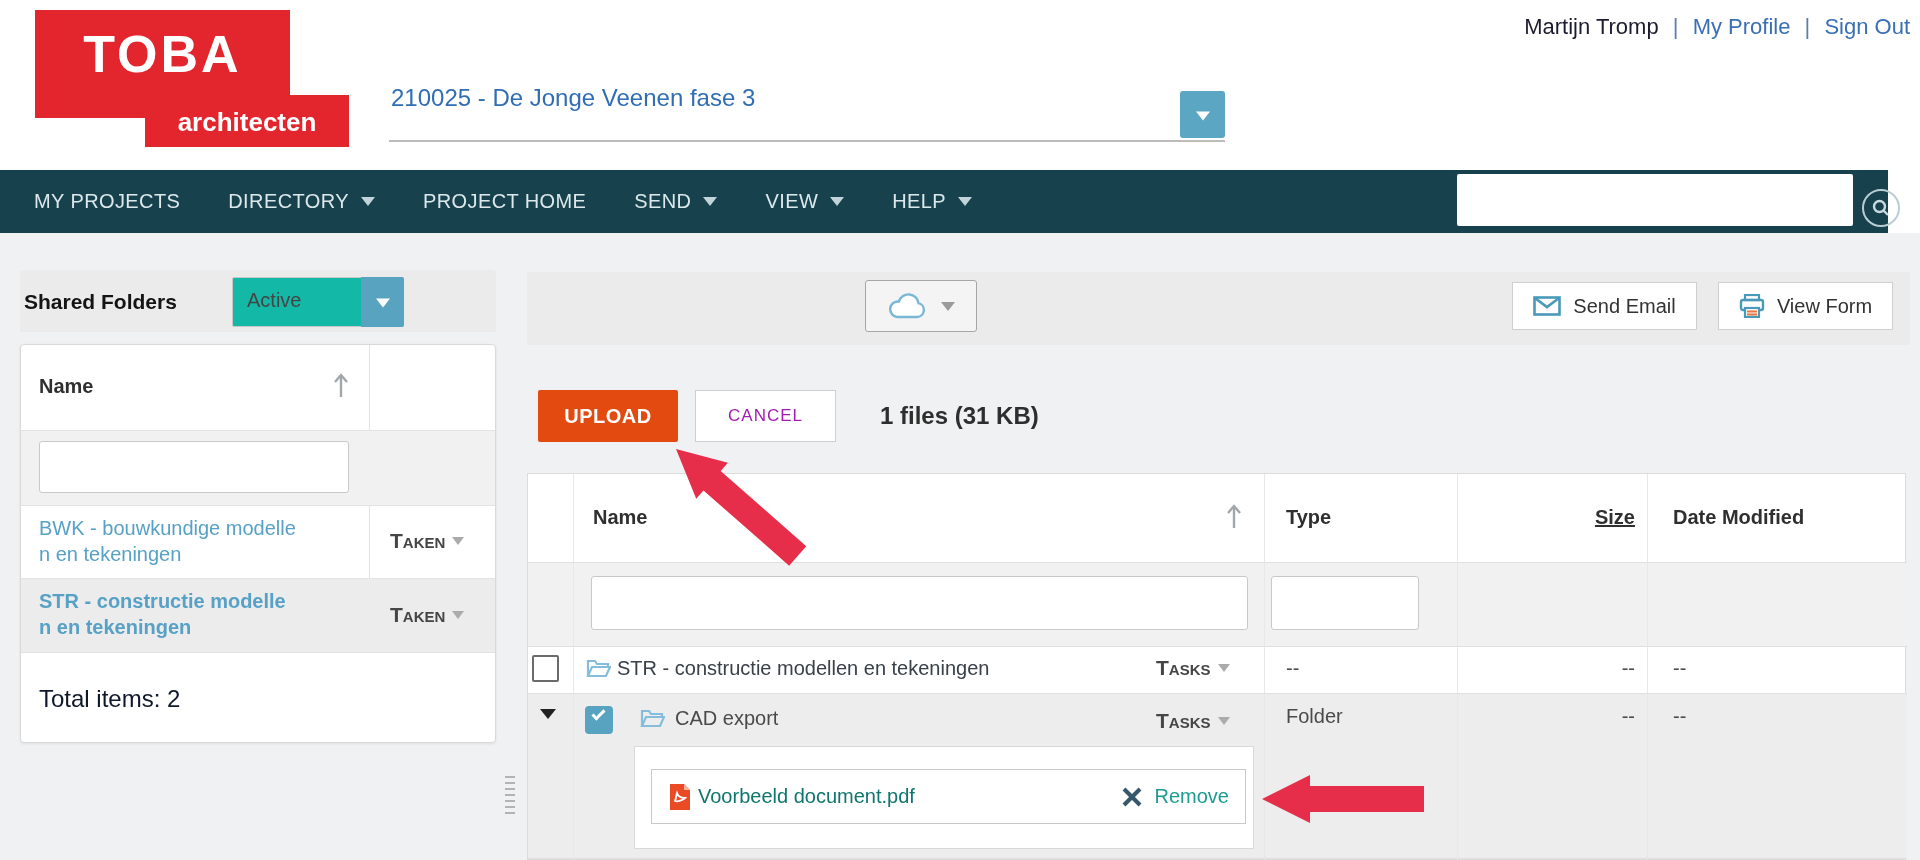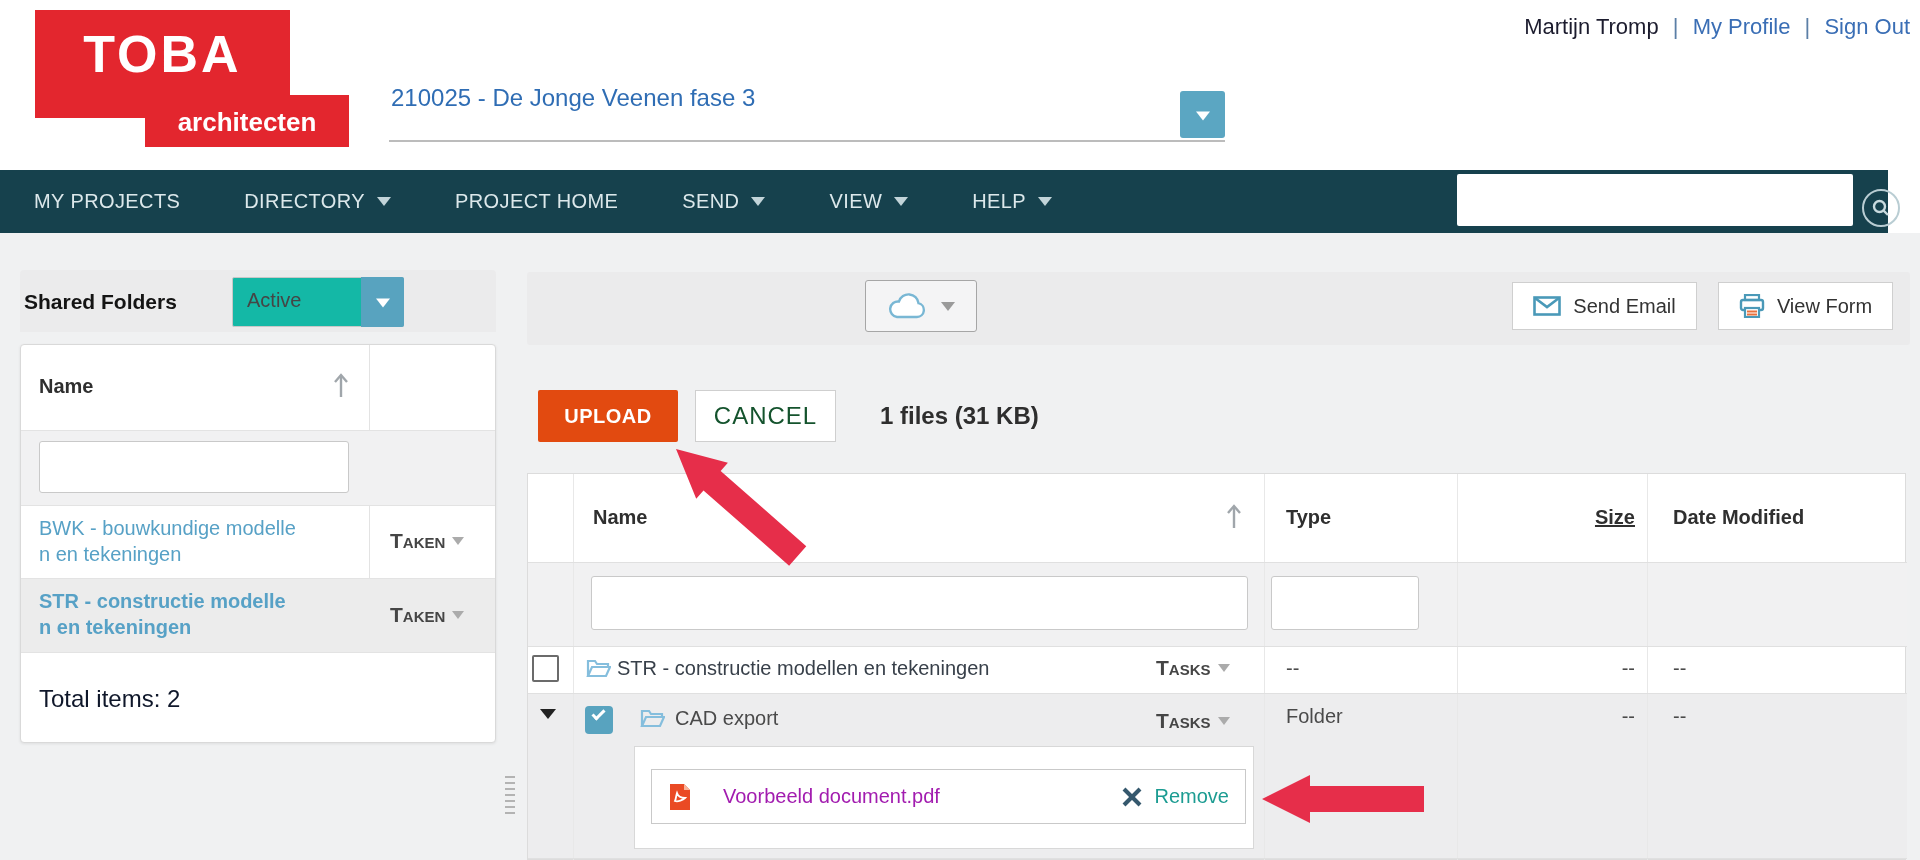--- a/index.html
+++ b/index.html
@@ -23,21 +23,21 @@
   .tri-down { width:0; height:0; border-left:7px solid transparent; border-right:7px solid transparent;
               border-top:9px solid #fff; position:absolute; left:50%; top:50%; transform:translate(-50%,-40%); }
 
   .user-links { position:absolute; right:10px; top:14px; font-size:22px; white-space:nowrap; }
   .user-name { color:#1c1c2e; }
   .pipe { color:#5b7fa6; margin:0 8px; }
   .user-link { color:#3a6eb5; cursor:pointer; }
 
   
   .nav { position:absolute; left:0; top:170px; width:1888px; height:63px; background:#16414d;
-         display:flex; align-items:center; padding-left:34px;gap:16px; }
+         display:flex; align-items:center; padding-left:34px; }
   .nav-item { color:#dce8eb; font-size:20px; letter-spacing:.4px; margin-right:48px; display:flex;
               align-items:center; cursor:pointer; white-space:nowrap; }
   .nav-tri { width:0; height:0; border-left:7px solid transparent; border-right:7px solid transparent;
              border-top:9px solid #c2d4d9; margin-left:12px; }
   .nav-search { position:absolute; left:1457px; top:174px; width:396px; height:52px; background:#fff;
                 border:none; border-radius:2px; font-size:20px; padding:0 12px; color:#333; }
   .nav-mag { position:absolute; left:1862px; top:189px; width:38px; height:38px; border:2px solid #b9cdd3;
              border-radius:50%; display:flex; align-items:center; justify-content:center; cursor:pointer; }
 
   
@@ -77,22 +77,22 @@
                border:1px solid #a6a6a6; border-radius:3px; display:flex; align-items:center;
                justify-content:center; gap:14px; cursor:pointer; }
   .cloud-tri { width:0; height:0; border-left:7px solid transparent; border-right:7px solid transparent;
                border-top:9px solid #9a9a9a; }
   .btn-white { background:#fff; border:1px solid #cfcfcf; display:flex; align-items:center;
                justify-content:center; gap:12px; font-size:20px; color:#333; cursor:pointer; }
   .email-btn { position:absolute; left:985px; top:10px; width:185px; height:48px; }
   .form-btn { position:absolute; left:1191px; top:10px; width:175px; height:48px; }
 
   .upload-btn { position:absolute; left:538px; top:390px; width:140px; height:52px; }
-  .cancel-btn { position:absolute; left:695px; top:390px; width:141px; height:52px; font-size:24px;
-                color:#14532d; letter-spacing:1px; }
+  .cancel-btn { position:absolute; left:695px; top:390px; width:141px; height:52px; font-size:17px;
+                color:#a21caf; letter-spacing:1px; }
   .files-summary { position:absolute; left:880px; top:402px; font-size:24px; font-weight:bold; color:#2e2e2e; }
 
   
   .mtable { position:absolute; left:527px; top:473px; width:1379px; height:387px; background:#fff;
             border:1px solid #dcdcdc; }
   .m-vline { position:absolute; top:0; width:1px; height:387px; background:#e8e8e8; }
   .m-hline { position:absolute; left:0; width:1379px; height:1px; background:#e0e0e0; }
   .m-rowbg-filter { position:absolute; left:0; top:88px; width:1379px; height:84px; background:#f1f1f2; }
   .m-rowbg-cad { position:absolute; left:0; top:219px; width:1379px; height:165px; background:#ededee; }
   .m-h { position:absolute; font-size:20px; font-weight:600; color:#2f2f2f; }
@@ -103,21 +103,21 @@
                border-radius:2px; cursor:pointer; }
   .chk-checked { position:absolute; width:28px; height:28px; background:#58a3bf; border-radius:4px; cursor:pointer; }
   .chk-mark { position:absolute; left:7px; top:4px; width:13px; height:7px; border-left:3px solid #fff;
               border-bottom:3px solid #fff; transform:rotate(-45deg); }
   .expander { position:absolute; width:0; height:0; border-left:8px solid transparent;
               border-right:8px solid transparent; border-top:10px solid #222; cursor:pointer; }
   .subpanel { position:absolute; left:106px; top:272px; width:620px; height:103px; background:#fff;
               border:1px solid #d8d8d8; }
   .filebox { position:absolute; left:123px; top:295px; width:595px; height:55px; background:#fff;
              border:1px solid #c9c9c9; display:flex; align-items:center; padding:0 16px; }
-  .file-name { font-size:20px; color:#a21caf; margin-left:31px; flex:1; }
+  .file-name { font-size:20px; color:#0f766e; margin-left:6px; flex:1; }
   .remove-link { font-size:20px; color:#1c9c92; margin-left:12px; cursor:pointer; }
 
   .annot-svg { position:absolute; left:0; top:0; width:1920px; height:860px; pointer-events:none; }
 </style>
 </head>
 <body>
 
 <div id="app">
 
   <div class="logo-block1"></div>

